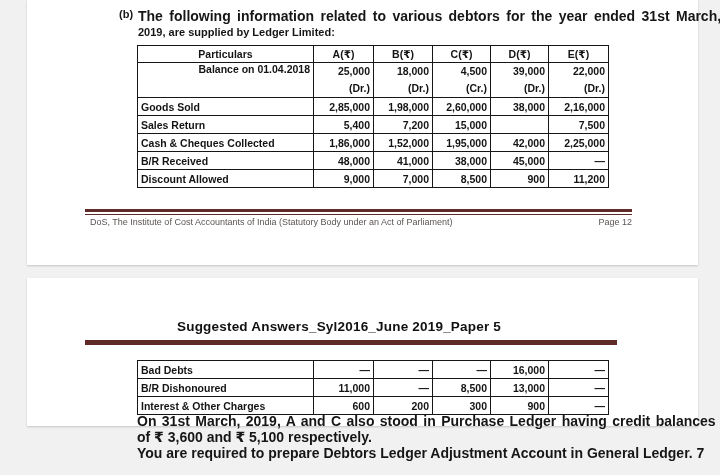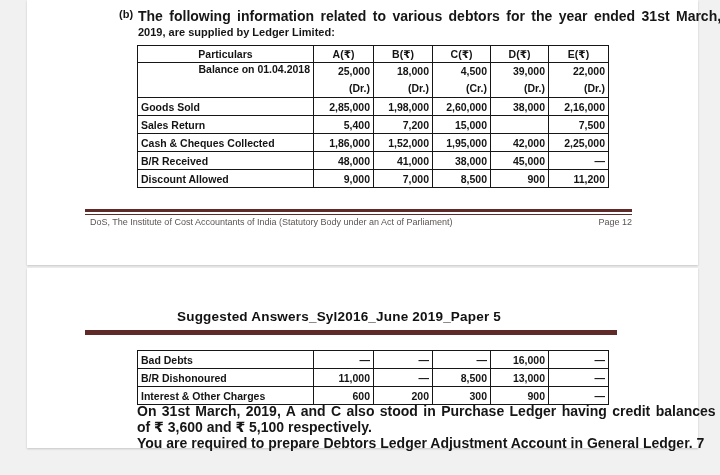--- a/index.html
+++ b/index.html
@@ -7,21 +7,21 @@
     position:relative;width:720px;height:475px;overflow:hidden;
     background:#f1f1f1;
     font-family:"Liberation Sans","DejaVu Sans",sans-serif;
     color:#161616;
   }
   .page{
     position:absolute;left:27px;width:671px;background:#ffffff;
     box-shadow:0 1px 2px rgba(0,0,0,.18);
   }
   .page1{top:0;height:265px;}
-  .page2{top:268px;height:180px;}
+  .page2{top:278px;height:148px;}
 
   
   .intro-marker{position:absolute;left:92px;top:8px;font-size:11px;font-weight:bold;white-space:nowrap;}
   .intro-line1{position:absolute;left:111px;top:8px;font-size:14px;font-weight:bold;white-space:nowrap;word-spacing:2.5px;}
   .intro-line2{position:absolute;left:111px;top:26px;font-size:11px;font-weight:bold;white-space:nowrap;}
 
   
   table.debtors{
     position:absolute;left:110px;border-collapse:collapse;table-layout:fixed;
     width:471px;font-size:10.5px;font-weight:bold;color:#141414;

